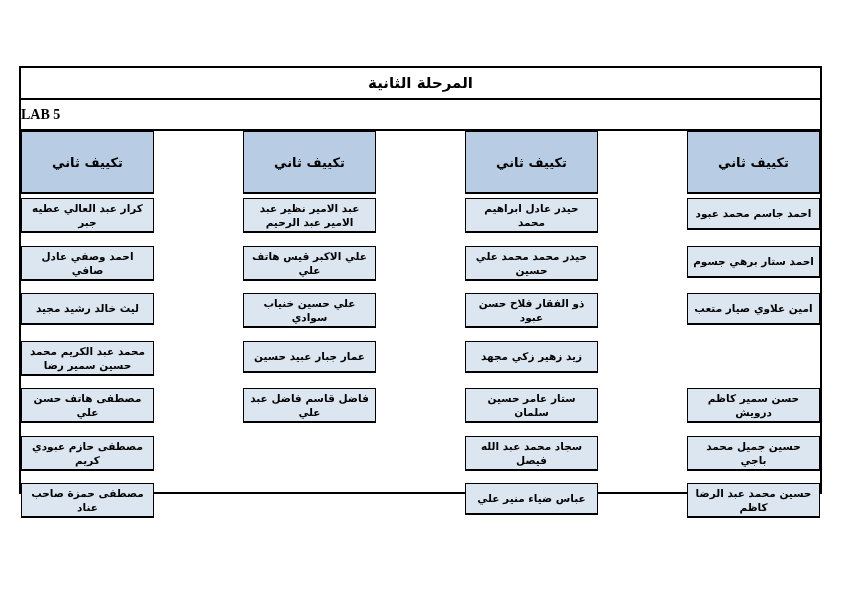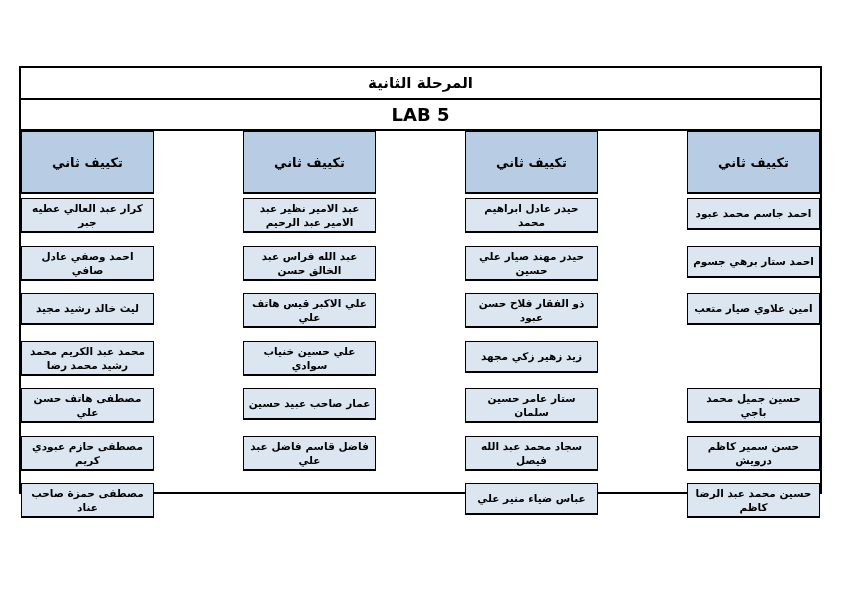--- a/index.html
+++ b/index.html
@@ -28,22 +28,22 @@
   .row-title{
     height:32px;
     border-bottom:2px solid var(--border);
     display:flex; align-items:center; justify-content:center;
     font-weight:bold; font-size:15px;
     direction:rtl;
   }
   .row-lab{
     height:31px;
     border-bottom:2px solid var(--border);
-    display:flex; align-items:center; justify-content:center;
-    font-weight:bold; font-size:18px;
+    display:flex; align-items:center; 
+    font-weight:bold; font-size:14px;font-family:Liberation Serif, serif;
   }
   .columns{
     height:397px;
     display:flex;
     direction:rtl;              
     justify-content:space-between;
     align-items:stretch;
   }
   .column{
     width:133px;
@@ -98,36 +98,36 @@
           <div class="student-cell">احمد جاسم محمد عبود</div>
         </div>
         <div class="slot">
           <div class="student-cell">احمد ستار برهي جسوم</div>
         </div>
         <div class="slot">
           <div class="student-cell">امين علاوي صيار متعب</div>
         </div>
         <div class="slot"></div>
         <div class="slot">
-          <div class="student-cell">حسين جميل محمد باجي</div>
+          <div class="student-cell">حسن سمير كاظم درويش</div>
         </div>
         <div class="slot">
-          <div class="student-cell">حسن سمير كاظم درويش</div>
+          <div class="student-cell">حسين جميل محمد باجي</div>
         </div>
         <div class="slot">
           <div class="student-cell">حسين محمد عبد الرضا كاظم</div>
         </div>
       </div>
       <div class="column">
         <div class="col-header">تكييف ثاني</div>
         <div class="slot">
           <div class="student-cell">حيدر عادل ابراهيم محمد</div>
         </div>
         <div class="slot">
-          <div class="student-cell">حيدر مهند صيار علي حسين</div>
+          <div class="student-cell">حيدر محمد محمد علي حسين</div>
         </div>
         <div class="slot">
           <div class="student-cell">ذو الفقار فلاح حسن عبود</div>
         </div>
         <div class="slot">
           <div class="student-cell">زيد زهير زكي مجهد</div>
         </div>
         <div class="slot">
           <div class="student-cell">ستار عامر حسين سلمان</div>
         </div>
@@ -137,48 +137,45 @@
         <div class="slot">
           <div class="student-cell">عباس ضياء منير علي</div>
         </div>
       </div>
       <div class="column">
         <div class="col-header">تكييف ثاني</div>
         <div class="slot">
           <div class="student-cell">عبد الامير نظير عبد الامير عبد الرحيم</div>
         </div>
         <div class="slot">
-          <div class="student-cell">عبد الله فراس عبد الخالق حسن</div>
-        </div>
-        <div class="slot">
           <div class="student-cell">علي الاكبر قيس هاتف علي</div>
         </div>
         <div class="slot">
           <div class="student-cell">علي حسين خنياب سوادي</div>
         </div>
         <div class="slot">
-          <div class="student-cell">عمار صاحب عبيد حسين</div>
+          <div class="student-cell">عمار جبار عبيد حسين</div>
         </div>
         <div class="slot">
           <div class="student-cell">فاضل قاسم فاضل عبد علي</div>
         </div>
       </div>
       <div class="column">
         <div class="col-header">تكييف ثاني</div>
         <div class="slot">
           <div class="student-cell">كرار عبد العالي عطيه جبر</div>
         </div>
         <div class="slot">
           <div class="student-cell">احمد وصفي عادل صافي</div>
         </div>
         <div class="slot">
           <div class="student-cell">ليث خالد رشيد مجيد</div>
         </div>
         <div class="slot">
-          <div class="student-cell">محمد عبد الكريم محمد رشيد محمد رضا</div>
+          <div class="student-cell">محمد عبد الكريم محمد حسين سمير رضا</div>
         </div>
         <div class="slot">
           <div class="student-cell">مصطفى هاتف حسن علي</div>
         </div>
         <div class="slot">
           <div class="student-cell">مصطفى حازم عبودي كريم</div>
         </div>
         <div class="slot">
           <div class="student-cell">مصطفى حمزة صاحب عناد</div>
         </div>

